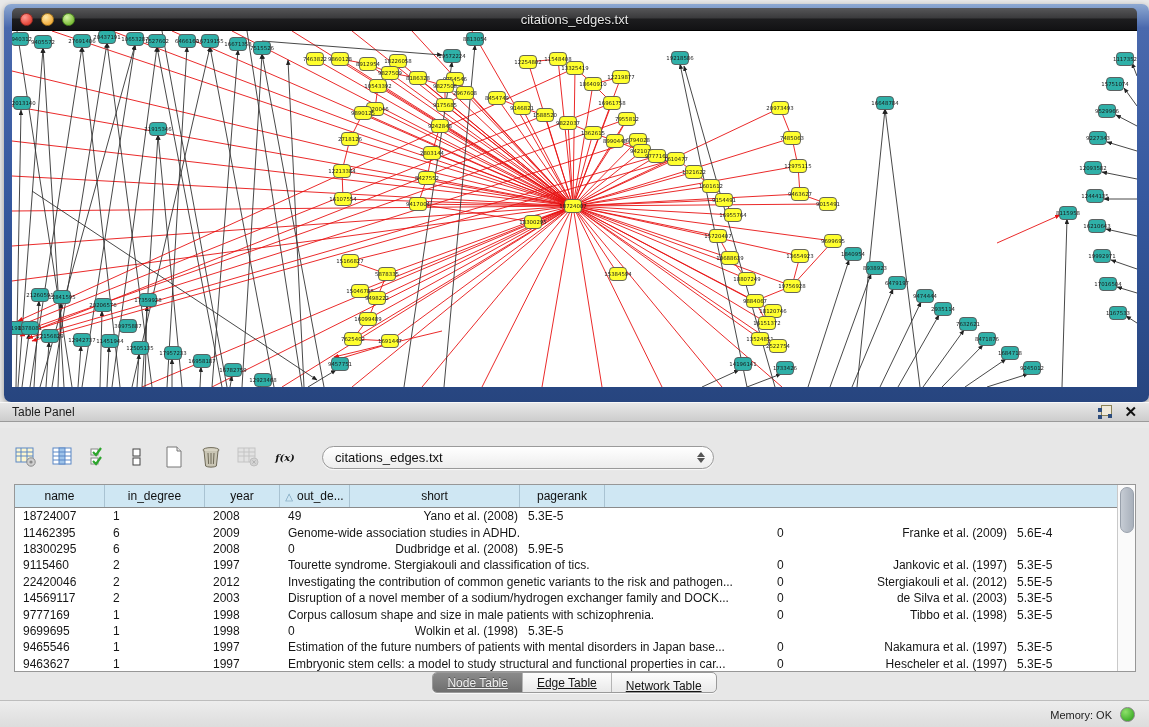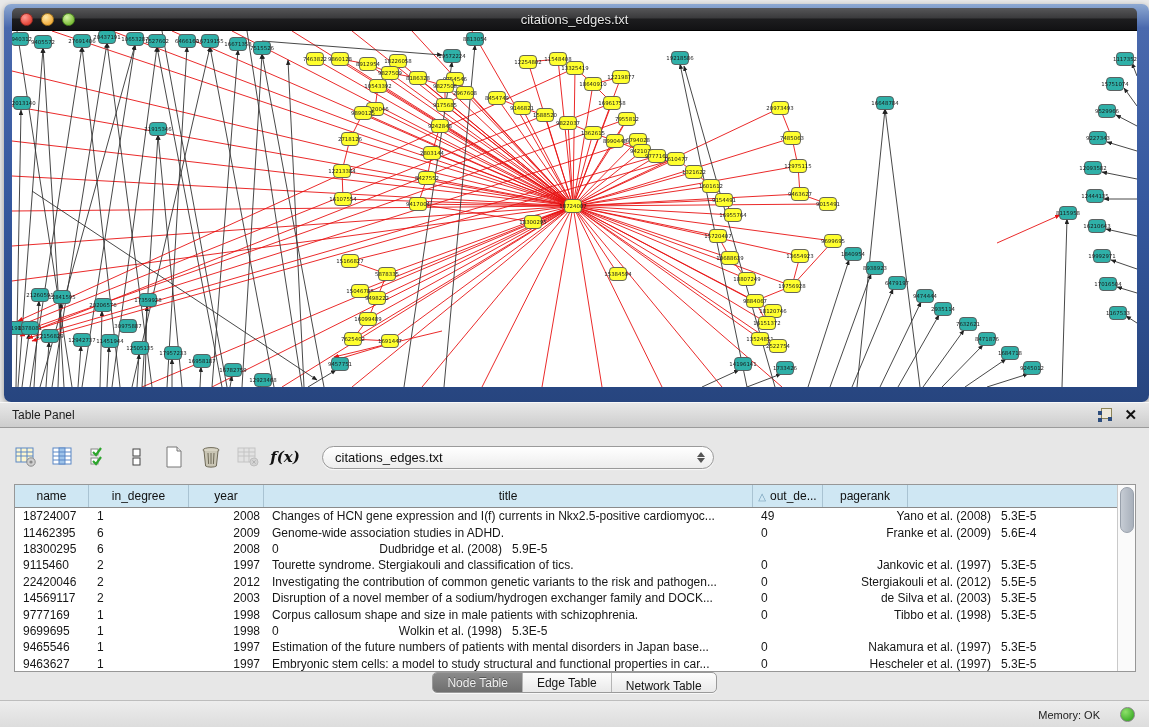--- a/index.html
+++ b/index.html
@@ -30,39 +30,39 @@
   .net-title{
     position:absolute;left:0;right:0;text-align:center;
     color:#e6e6e6;font-size:13px;text-shadow:0 1px 1px #000;pointer-events:none;
   }
   .net-canvas{
     background:#fff;width:1125px;height:356px;display:block;
   }
   .graph-label{font-family:"DejaVu Sans",sans-serif;font-size:5.4px;fill:#1a1a1a;}
   
   .panel-titlebar{
-    position:absolute;left:0;top:402px;width:1149px;height:26px;box-sizing:border-box;
+    position:absolute;left:0;top:402px;width:1149px;height:20px;box-sizing:border-box;
     background:linear-gradient(180deg,#e8e8e8,#cdcdcd);
     border-top:1px solid #f8f8f8;border-bottom:1px solid #9b9b9b;
     display:flex;align-items:center;
   }
   .panel-title{font-size:12px;color:#1c1c1c;margin-left:12px;}
   .panel-title-icons{margin-left:auto;display:flex;align-items:center;gap:12px;margin-right:12px;}
   .float-ic{position:relative;width:14px;height:14px;}
   .float-ic .sq1{position:absolute;left:3px;top:0;width:9px;height:9px;border:1px solid #8b8357;background:#efeadb;}
   .float-ic .d1,.float-ic .d2,.float-ic .d3{position:absolute;width:4px;height:4px;background:#2d4d7d;}
   .float-ic .d1{left:0;top:3px;} .float-ic .d2{left:10px;top:9px;} .float-ic .d3{left:0;top:10px;}
   .close-x{font-size:15px;font-weight:bold;color:#111;line-height:14px;cursor:default;}
   .panel-body{
     position:absolute;left:0;top:428px;width:1149px;height:272px;background:#e7e7e7;
   }
   
   .tp-toolbar{position:absolute;left:14px;top:14px;height:30px;display:flex;align-items:center;gap:13px;}
   .tbi{width:24px;height:24px;display:flex;align-items:center;justify-content:center;}
-  .fx{font-family:"DejaVu Serif",serif;font-style:italic;font-weight:bold;font-size:15px;color:#111;}
+  .fx{font-family:"DejaVu Serif",serif;font-style:italic;font-weight:bold;font-size:10px;color:#111;}
   .combo{
     margin-left:12px;width:392px;height:23px;box-sizing:border-box;
     background:linear-gradient(180deg,#ffffff,#ededed);
     border:1px solid #9a9a9a;border-radius:12px;
     display:flex;align-items:center;padding:0 8px 0 12px;
     box-shadow:0 1px 1px rgba(255,255,255,.8);
   }
   .combo-val{font-size:13px;color:#111;flex:1;}
   .combo-arrows{display:flex;flex-direction:column;gap:1px;align-items:center;}
   .combo-arrows .up{width:0;height:0;border-left:4px solid transparent;border-right:4px solid transparent;border-bottom:5px solid #555;}
@@ -80,46 +80,47 @@
     white-space:nowrap;overflow:hidden;
   }
   .th .sortglyph{color:#6f9ab5;font-size:10px;margin-right:4px;}
   .tbody{flex:1;}
   .tr{display:flex;height:16.4px;align-items:center;}
   .td{
     box-sizing:border-box;font-size:12px;color:#161616;
     white-space:nowrap;overflow:hidden;padding:0 4px 0 8px;
   }
   .td.center{text-align:right;padding:0 2px;}
-  .c0{width:74px;} .c1{width:100px;} .c2{width:75px;text-align:right;} .c3{width:489px;}
+  .c0{width:90px;} .c1{width:100px;} .c2{width:75px;} .c3{width:489px;}
   .c4{width:70px;} .c5{width:170px;} .c6{width:85px;} 
   .vscroll{
     width:17px;flex:none;background:#fafafa;border-left:1px solid #c9c9c9;position:relative;
   }
   .vthumb{
     position:absolute;left:2px;top:2px;width:12px;height:44px;border-radius:7px;
     background:linear-gradient(90deg,#c6ccd4,#a8b0bb);border:1px solid #98a0ab;
   }
   
   .tab-row{position:absolute;left:0;top:244px;width:1149px;display:flex;justify-content:center;}
   .seg{display:flex;border:1px solid #9a9a9a;border-radius:5px;overflow:hidden;height:19px;
        background:linear-gradient(180deg,#fdfdfd,#e9e9e9);box-shadow:0 1px 0 rgba(255,255,255,.7);}
   .seg-btn{
     font-size:12px;color:#151515;display:flex;align-items:center;padding:0 14px;
     border-right:1px solid #b5b5b5;
+    text-decoration:underline;
   }
   .seg-btn:last-child{border-right:none;margin-top:7px;}
   .seg-btn.sel{background:linear-gradient(180deg,#8b8b8b,#6e6e6e);color:#efefef;text-shadow:0 -1px 0 #555;}
   
   .status-bar{
     position:absolute;left:0;top:700px;width:1149px;height:27px;
     border-top:1px solid #bdbdbd;background:linear-gradient(180deg,#ededed,#dcdcdc);
     display:flex;align-items:center;justify-content:flex-end;
   }
-  .mem-label{font-size:11px;color:#222;margin-right:20px;}
+  .mem-label{font-size:11px;color:#222;margin-right:8px;}
   .mem-dot{
     width:13px;height:13px;border-radius:50%;margin-right:14px;
     background:radial-gradient(circle at 35% 30%,#8ee06a,#3fae2a 75%);border:1px solid #838383;
   }
 </style>
 </head>
 <body>
 
 <div class="net-window">
   <div class="net-titlebar">
@@ -940,37 +941,36 @@
       <div class="thead">
           <div class="th c0">
             <span>name</span>
           </div>
           <div class="th c1">
             <span>in_degree</span>
           </div>
           <div class="th c2">
             <span>year</span>
           </div>
-          <div class="th c3">
-            <span>title</span>
-          </div>
           <div class="th c4">
             <span class="sortglyph">△</span>
             <span>out_de...</span>
+          </div>
+          <div class="th c5">
+            <span>short</span>
           </div>
           <div class="th c6">
             <span>pagerank</span>
           </div>
         </div>
       <div class="tbody">
           <div class="tr">
             <div class="td c0">18724007</div>
             <div class="td c1">1</div>
             <div class="td c2">2008</div>
-            <div class="td c3">Changes of HCN gene expression and I(f) currents in Nkx2.5-positive cardiomyoc...</div>
             <div class="td c4">49</div>
             <div class="td c5 center">Yano et al. (2008)</div>
             <div class="td c6">5.3E-5</div>
           </div>
           <div class="tr">
             <div class="td c0">11462395</div>
             <div class="td c1">6</div>
             <div class="td c2">2009</div>
             <div class="td c3">Genome-wide association studies in ADHD.</div>
             <div class="td c4">0</div>

